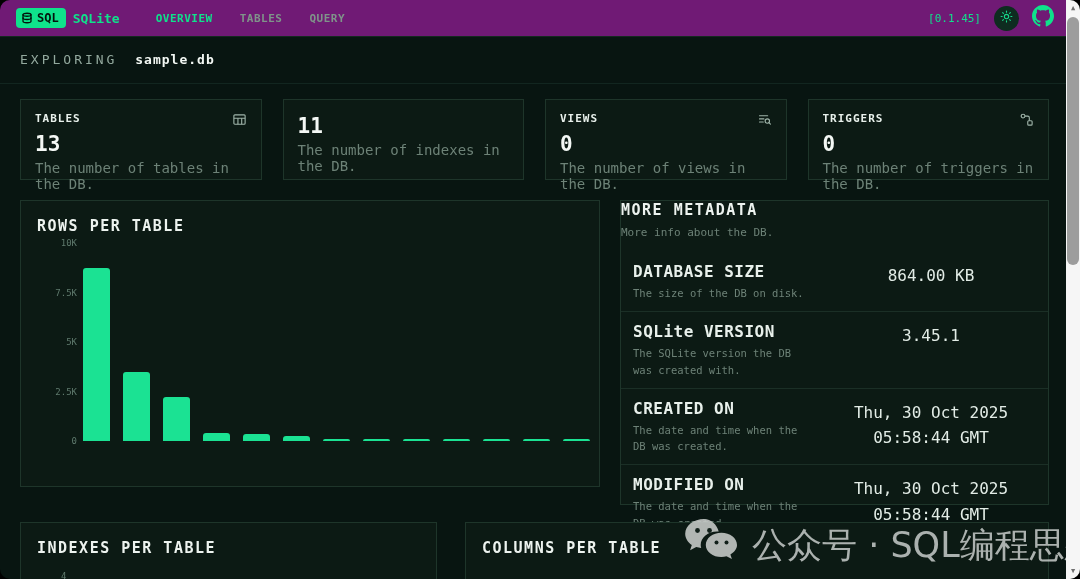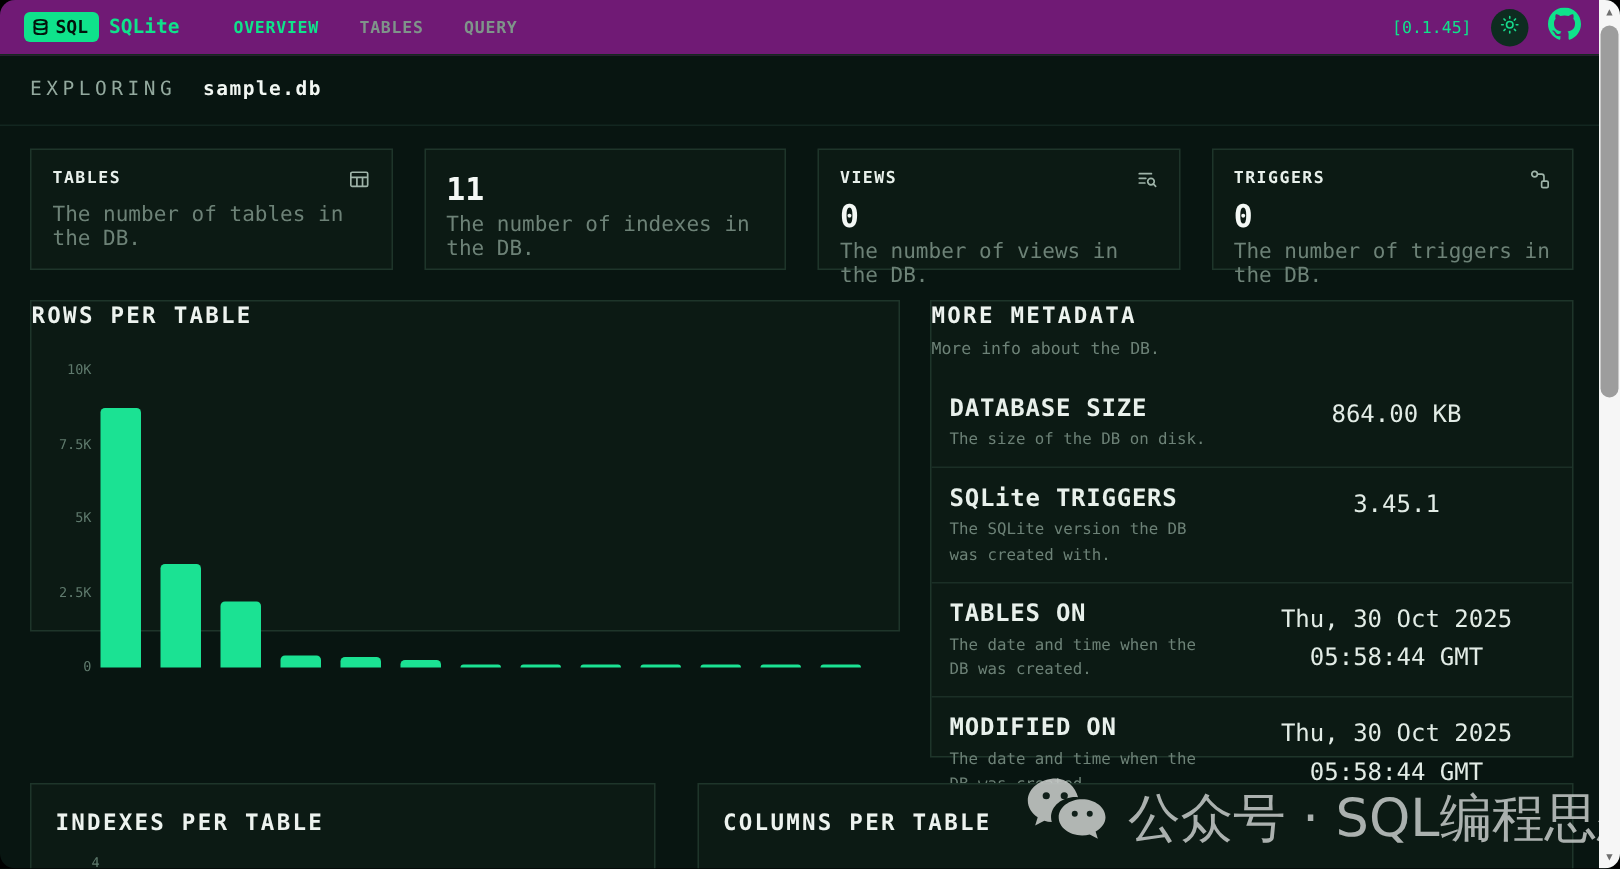--- a/index.html
+++ b/index.html
@@ -40,25 +40,25 @@
   .metric-head{display:flex;justify-content:space-between;align-items:flex-start;
     color:#e8f0eb;font-size:11px;font-weight:bold;letter-spacing:1px;}
   .metric-head .icon{color:#9fb4a9;}
   .metric-value{font-size:21px;font-weight:bold;color:#f4f8f5;margin-top:4px;line-height:1;}
   .metric-desc{font-size:14px;color:#6d8277;margin-top:5px;}
 
   
   .panel{background:#0c1a14;border:1px solid #1e352a;}
   .panel-title{color:#edf3ef;font-size:15px;font-weight:bold;letter-spacing:1.5px;}
   .charts-row{display:flex;gap:20px;padding:20px 17px 0 20px;}
-  .rows-panel{width:580px;height:221px;}
+  .rows-panel{width:580px;height:287px;padding:16px;}
   .meta-panel{flex:1;height:305px;}
 
   
-  .chart{position:relative;margin-top:28px;height:215px;}
+  .chart{position:relative;margin-top:8px;height:215px;}
   .y-tick{position:absolute;transform:translateY(-50%);right:calc(100% - 40px);
     font-size:9px;color:#5f7a6d;white-space:nowrap;}
   .bars{position:absolute;left:46px;right:2px;top:0;height:198px;
     display:flex;align-items:flex-end;gap:13px;}
   .bar{width:27px;background:#1be293;border-radius:3px 3px 0 0;flex-shrink:0;}
 
   
   .meta-sub{font-size:11px;color:#6d8277;margin-top:7px;}
   .meta-rows{margin-top:13px;}
   .meta-row{display:flex;justify-content:space-between;gap:14px;padding:10px 8px 10px 12px;
@@ -145,20 +145,21 @@
         <div class="metric-card">
           <div class="metric-head">
             <span>TABLES</span>
             <span class="icon"><svg width="15" height="15" viewBox="0 0 24 24" fill="none" stroke="currentColor" stroke-width="1.8">
                 <rect x="3" y="4.5" width="18" height="15" rx="1.5"></rect>
                 <line x1="3" y1="10" x2="21" y2="10"></line>
                 <line x1="9.5" y1="10" x2="9.5" y2="19.5"></line>
                 <line x1="15.5" y1="10" x2="15.5" y2="19.5"></line>
               </svg></span>
           </div>
+          <div class="metric-value">13</div>
           <div class="metric-desc">The number of tables in the DB.</div>
         </div>
         <div class="metric-card">
           <div class="metric-value">11</div>
           <div class="metric-desc">The number of indexes in the DB.</div>
         </div>
         <div class="metric-card">
           <div class="metric-head">
             <span>VIEWS</span>
             <span class="icon"><svg width="15" height="15" viewBox="0 0 24 24" fill="none" stroke="currentColor" stroke-width="1.8" stroke-linecap="round">
@@ -221,28 +222,28 @@
         <div class="meta-rows">
             <div class="meta-row">
               <div>
                 <div class="meta-label">DATABASE SIZE</div>
                 <div class="meta-desc">The size of the DB on disk.</div>
               </div>
               <div class="meta-value">864.00 KB</div>
             </div>
             <div class="meta-row">
               <div>
-                <div class="meta-label">SQLite TRIGGERS</div>
+                <div class="meta-label">SQLite VERSION</div>
                 <div class="meta-desc">The SQLite version the DB was created with.</div>
               </div>
               <div class="meta-value">3.45.1</div>
             </div>
             <div class="meta-row">
               <div>
-                <div class="meta-label">TABLES ON</div>
+                <div class="meta-label">CREATED ON</div>
                 <div class="meta-desc">The date and time when the DB was created.</div>
               </div>
               <div class="meta-value">Thu, 30 Oct 2025 05:58:44 GMT</div>
             </div>
             <div class="meta-row">
               <div>
                 <div class="meta-label">MODIFIED ON</div>
                 <div class="meta-desc">The date and time when the DB was created.</div>
               </div>
               <div class="meta-value">Thu, 30 Oct 2025 05:58:44 GMT</div>

